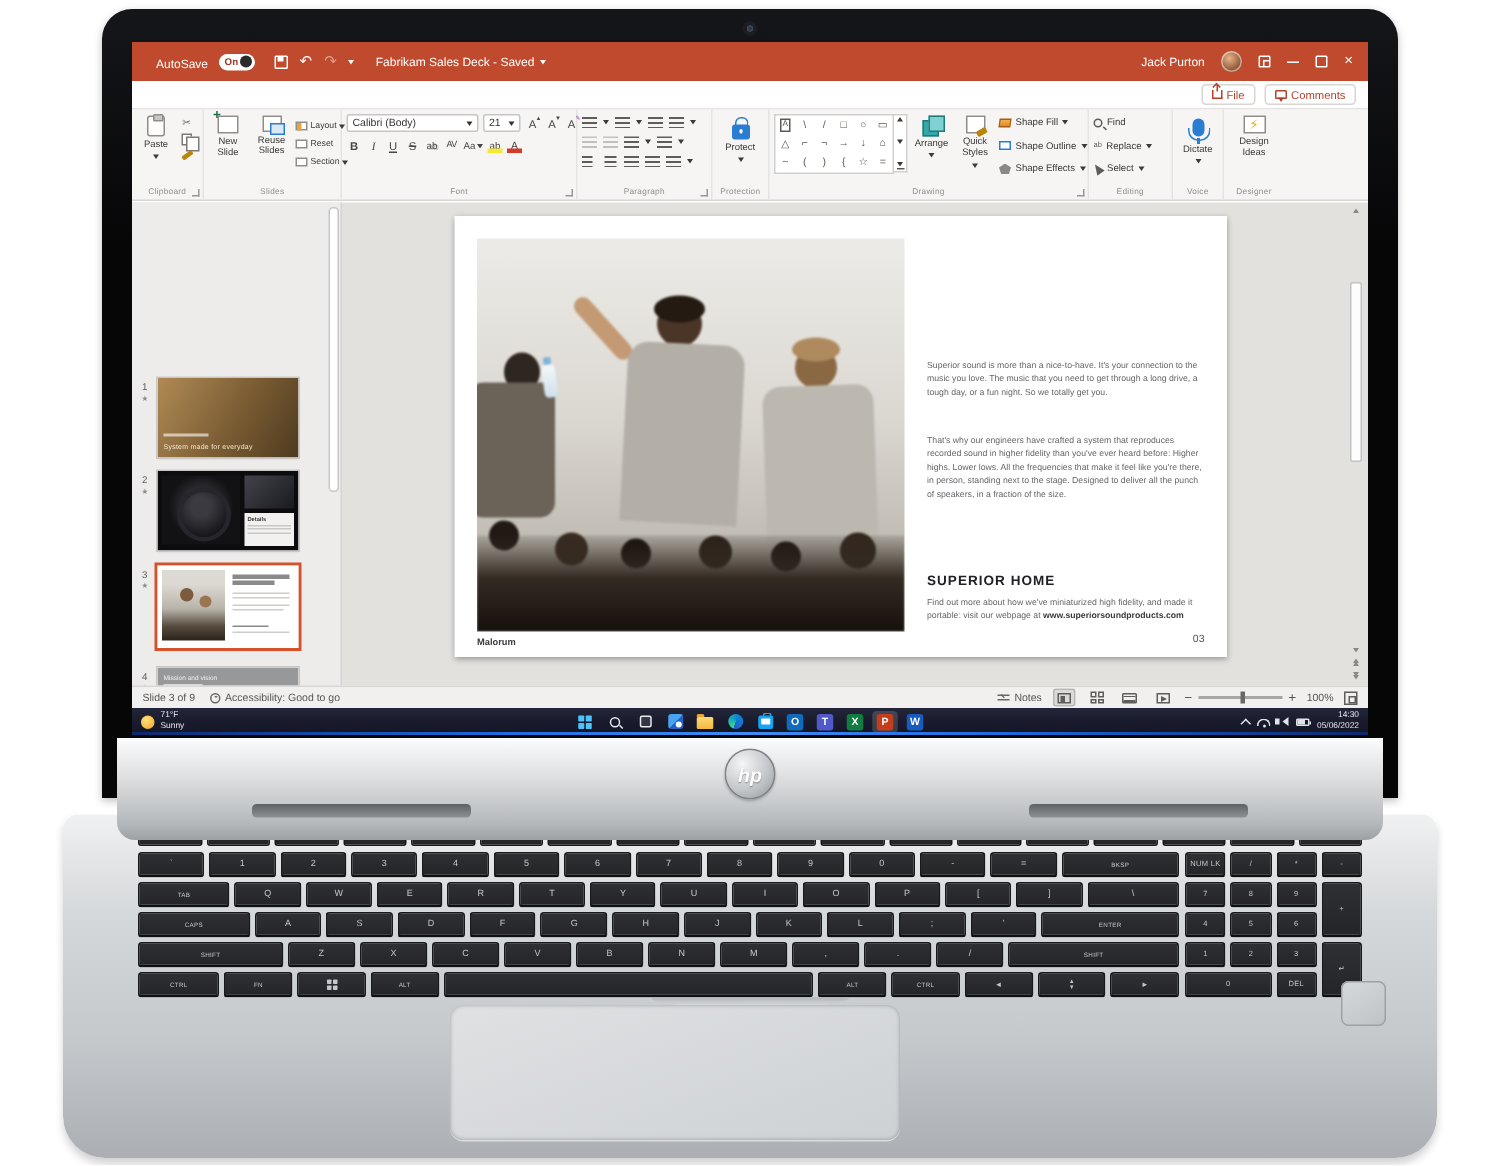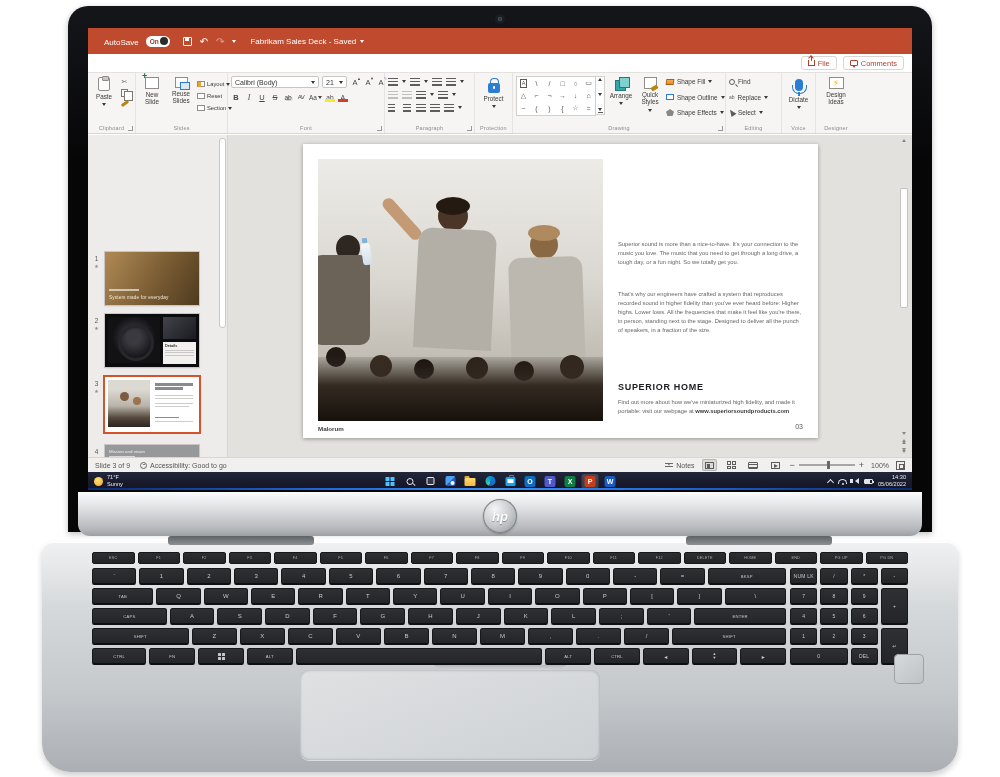--- a/index.html
+++ b/index.html
@@ -5,21 +5,21 @@
   *{box-sizing:border-box;margin:0;padding:0}
   html,body{background:#fff}
   body{font-family:"Liberation Sans","DejaVu Sans",sans-serif;-webkit-font-smoothing:antialiased}
   .stage{position:relative;width:1000px;height:777px;background:#fff;overflow:hidden}
 
   
   .lid{position:absolute;left:68px;top:6px;width:864px;height:526px;background:linear-gradient(#15161a,#060607 30%);border-radius:20px 20px 0 0;box-shadow:0 2px 6px rgba(0,0,0,.25)}
   .webcam{position:absolute;left:50%;top:8px;transform:translateX(-50%);width:10px;height:10px;border-radius:50%;background:#1c1d20;display:flex;align-items:center;justify-content:center}
   .webcam .lens{width:4px;height:4px;border-radius:50%;background:#2e3340;box-shadow:inset 0 0 1px #6fa0c8}
   .screen{position:absolute;left:20px;top:22px;width:824px;height:462px;background:#fff;overflow:hidden}
-  .hinge-band{position:absolute;left:78px;top:492px;width:844px;height:44px;background:linear-gradient(180deg,#fbfcfc,#dcdee0 40%,#b4b7ba 85%,#9da0a3);border-radius:0 0 12px 12px;z-index:5}
+  .hinge-band{position:absolute;left:78px;top:492px;width:844px;height:68px;background:linear-gradient(180deg,#fbfcfc,#dcdee0 40%,#b4b7ba 85%,#9da0a3);border-radius:0 0 12px 12px;z-index:5}
   .hp-logo{position:absolute;left:50%;top:7px;transform:translateX(-50%);width:34px;height:34px;border-radius:50%;background:radial-gradient(circle at 35% 30%,#f4f5f6,#c2c5c8 55%,#8d9194);box-shadow:inset 0 0 0 1px #7e8285,0 1px 2px rgba(0,0,0,.25);display:flex;align-items:center;justify-content:center;color:#fff;font-size:13px;font-weight:bold;font-style:italic;text-shadow:0 1px 1px rgba(0,0,0,.35)}
   .hslot{position:absolute;top:536px;height:9px;border-radius:3px;background:linear-gradient(#5f6265,#8e9194);z-index:6}
   .hslot.l{left:168px;width:146px}.hslot.r{left:686px;width:146px}
   .base{position:absolute;left:42px;top:542px;width:916px;height:230px;background:linear-gradient(180deg,#f0f1f2,#d6d9db 28%,#c6c9cc 65%,#abaeb2);border-radius:10px 10px 28px 28px;box-shadow:0 4px 6px rgba(0,0,0,.18),inset 0 1px 0 #fff;z-index:4}
   .kb{position:absolute;left:50px;top:10px;width:816px;height:114px}
   .kb-frow{display:flex;gap:3px;height:12px;margin-bottom:4px}
   .fk{flex:1;background:linear-gradient(#2c2e31,#222426);border:1px solid #17181a;border-radius:2px;color:#a7abb0;font-size:3.8px;display:flex;align-items:center;justify-content:center;letter-spacing:.2px}
   .kb-body{display:flex;gap:4px}
   .kb-main{flex:1;display:flex;flex-direction:column;gap:3px}
   .krow{display:flex;gap:3px;height:17px}
@@ -260,20 +260,28 @@
             <span class="ic-save"></span>
             <span class="gl">↶</span>
             <span class="gl dim">↷</span>
             <span class="caret" style="border-top-color:#fff"></span>
           </div>
         </div>
         <div class="doc-title">
           <span>Fabrikam Sales Deck - Saved</span>
           <span class="caret" style="border-top-color:#fff"></span>
         </div>
+        <div class="tb-right">
+          <span>Jack Purton</span>
+          <span class="avatar"></span>
+          <span class="win-ic ic-dispopts"></span>
+          <span class="win-ic ic-min"></span>
+          <span class="win-ic ic-max"></span>
+          <span class="ic-close">×</span>
+        </div>
       </div>
 
       <div class="tabrow">
         <div class="tab-actions">
           <div class="pill-btn">
             <span class="ic-share"></span>
             <span>File</span>
           </div>
           <div class="pill-btn">
             <span class="ic-comment"></span>

